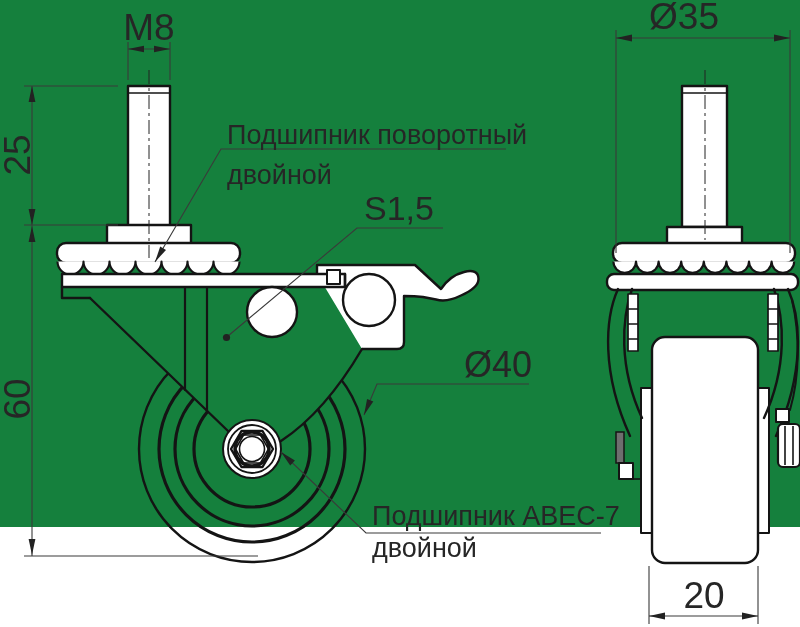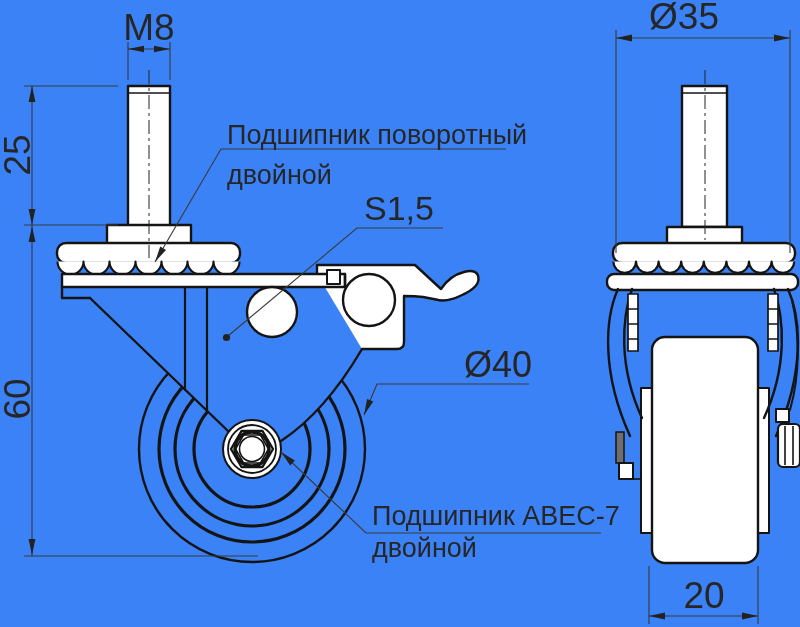--- a/index.html
+++ b/index.html
@@ -1,17 +1,17 @@
 <!DOCTYPE html>
 <html><head>
 <meta charset="utf-8">
 <style>
   html,body{margin:0;padding:0;background:#fff;}
   body{width:800px;height:627px;overflow:hidden;position:relative;}
-  .canvas{width:800px;height:627px;background:#3b82f6;}
+  .canvas{width:800px;height:527px;background:#15803d;}
   svg{display:block;}
   text{font-family:"Liberation Sans","DejaVu Sans",sans-serif;fill:#262626;}
   .dimtxt{font-size:37px;}
   .dimtxt-sm{font-size:34px;}
   .note{font-size:27px;}
   .obj{stroke:#141414;fill:none;stroke-width:2.4;stroke-linecap:round;stroke-linejoin:round;}
   .objf{stroke:#141414;fill:#ffffff;stroke-width:2.4;stroke-linejoin:round;}
   .thin{stroke:#141414;fill:none;stroke-width:1.6;}
   .ring{stroke:#141414;fill:none;stroke-width:3.2;}
   .dim{stroke:#3a3a3a;fill:none;stroke-width:1.1;}

